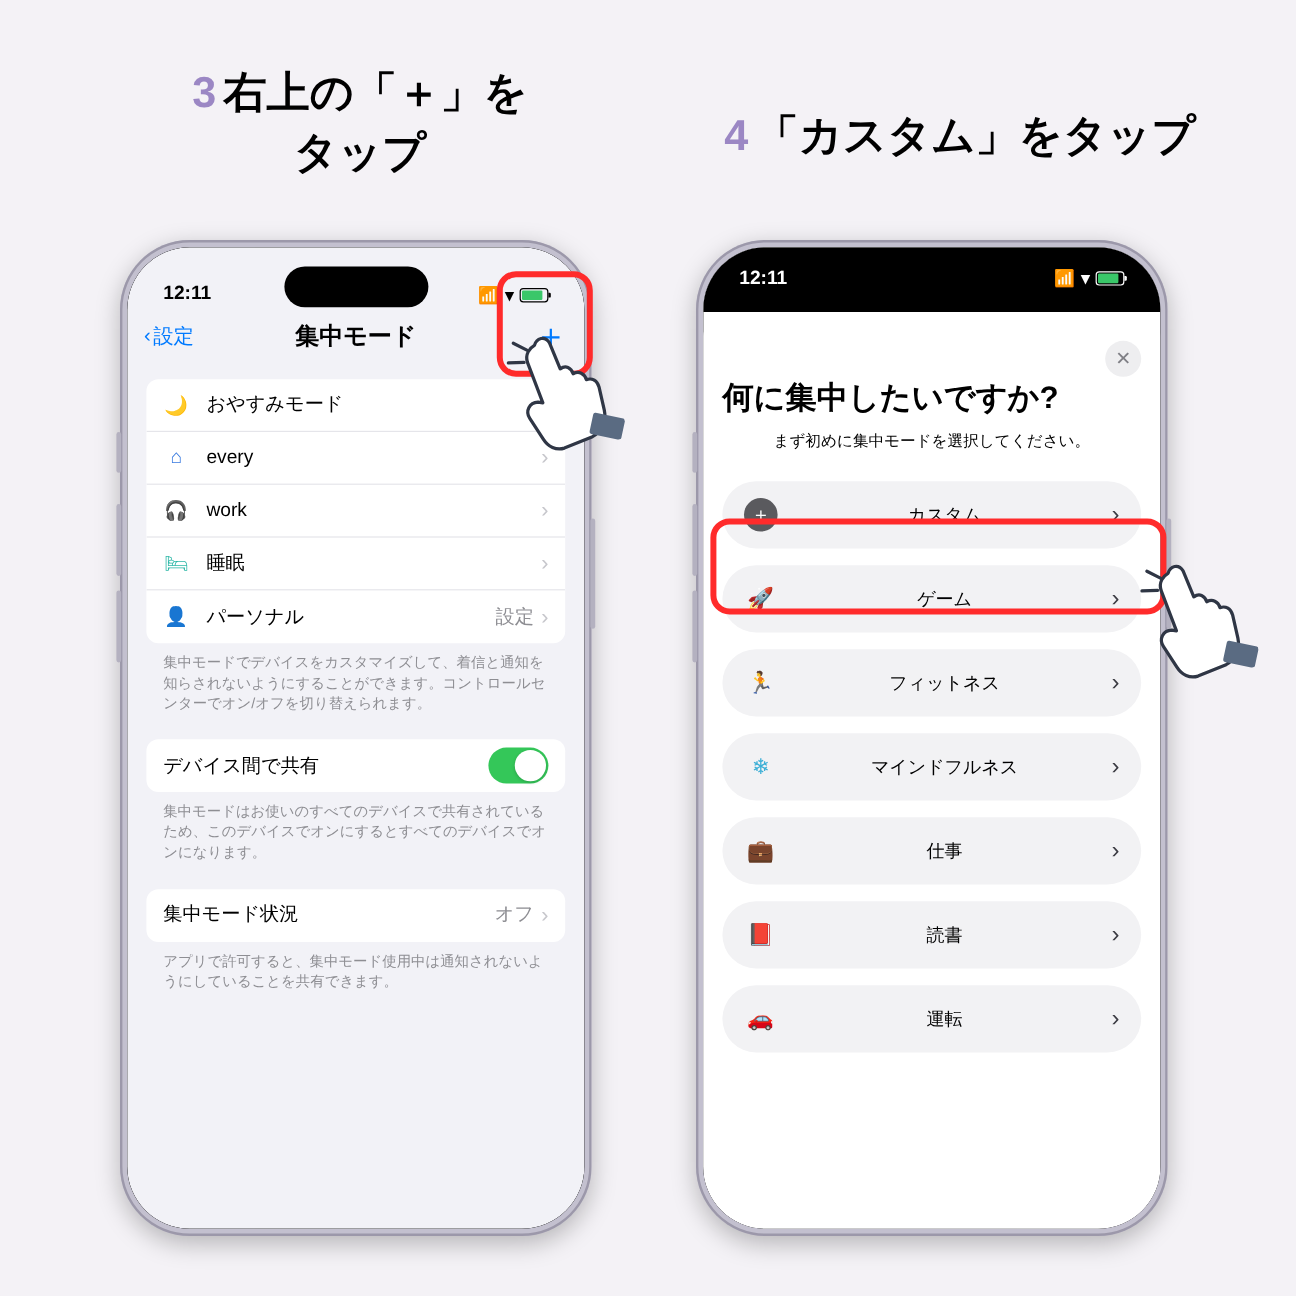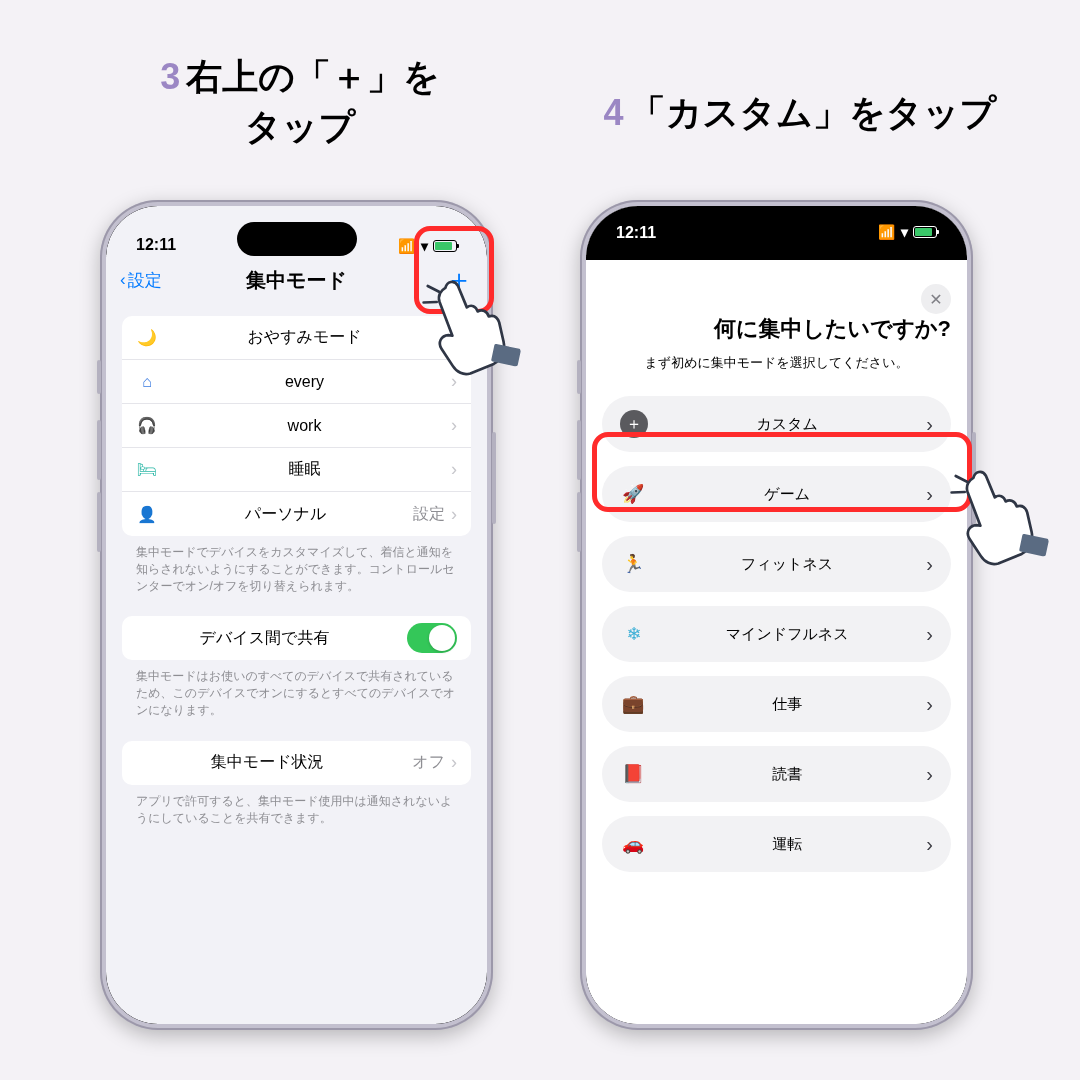--- a/index.html
+++ b/index.html
@@ -101,21 +101,21 @@
   display: flex;
   align-items: center;
   min-height: 44px;
   padding: 0 14px;
   border-bottom: 0.5px solid #e5e5ea;
   font-size: 16px;
   gap: 14px;
 }
 .list-item:last-child { border-bottom: none; }
 .list-item .icon-slot { width: 22px; height: 22px; display: flex; align-items: center; justify-content: center; font-size: 16px; }
-.list-item .label { flex: 1; color: #000; text-align: center; }
+.list-item .label { flex: 1; color: #000; }
 .list-item .accessory { color: #c7c7cc; font-size: 14px; display: flex; align-items: center; gap: 6px; }
 .accessory-text { color: #8e8e93; font-size: 16px; }
 .chevron { font-size: 18px; color: #c7c7cc; }
 
 .footer-text {
   font-size: 12px;
   color: #8e8e93;
   padding: 8px 14px 2px;
   line-height: 1.4;
 }
@@ -166,21 +166,21 @@
 .close-x {
   position: absolute;
   right: 16px; top: 16px;
   width: 30px; height: 30px;
   background: #eeeef0;
   border-radius: 50%;
   display: flex; align-items: center; justify-content: center;
   color: #7f7f85;
   font-size: 16px;
 }
-.modal-title { font-size: 22px; font-weight: 700; text-align: right; margin-top: 28px; }
+.modal-title { font-size: 26px; font-weight: 700; text-align: left; margin-top: 28px; }
 .modal-subtitle { font-size: 13px; color: #000000; text-align: center; margin-top: 10px; margin-bottom: 24px; }
 
 .option-row {
   background: #f2f2f4;
   border-radius: 32px;
   height: 56px;
   display: flex;
   align-items: center;
   padding: 0 18px;
   margin-bottom: 14px;

